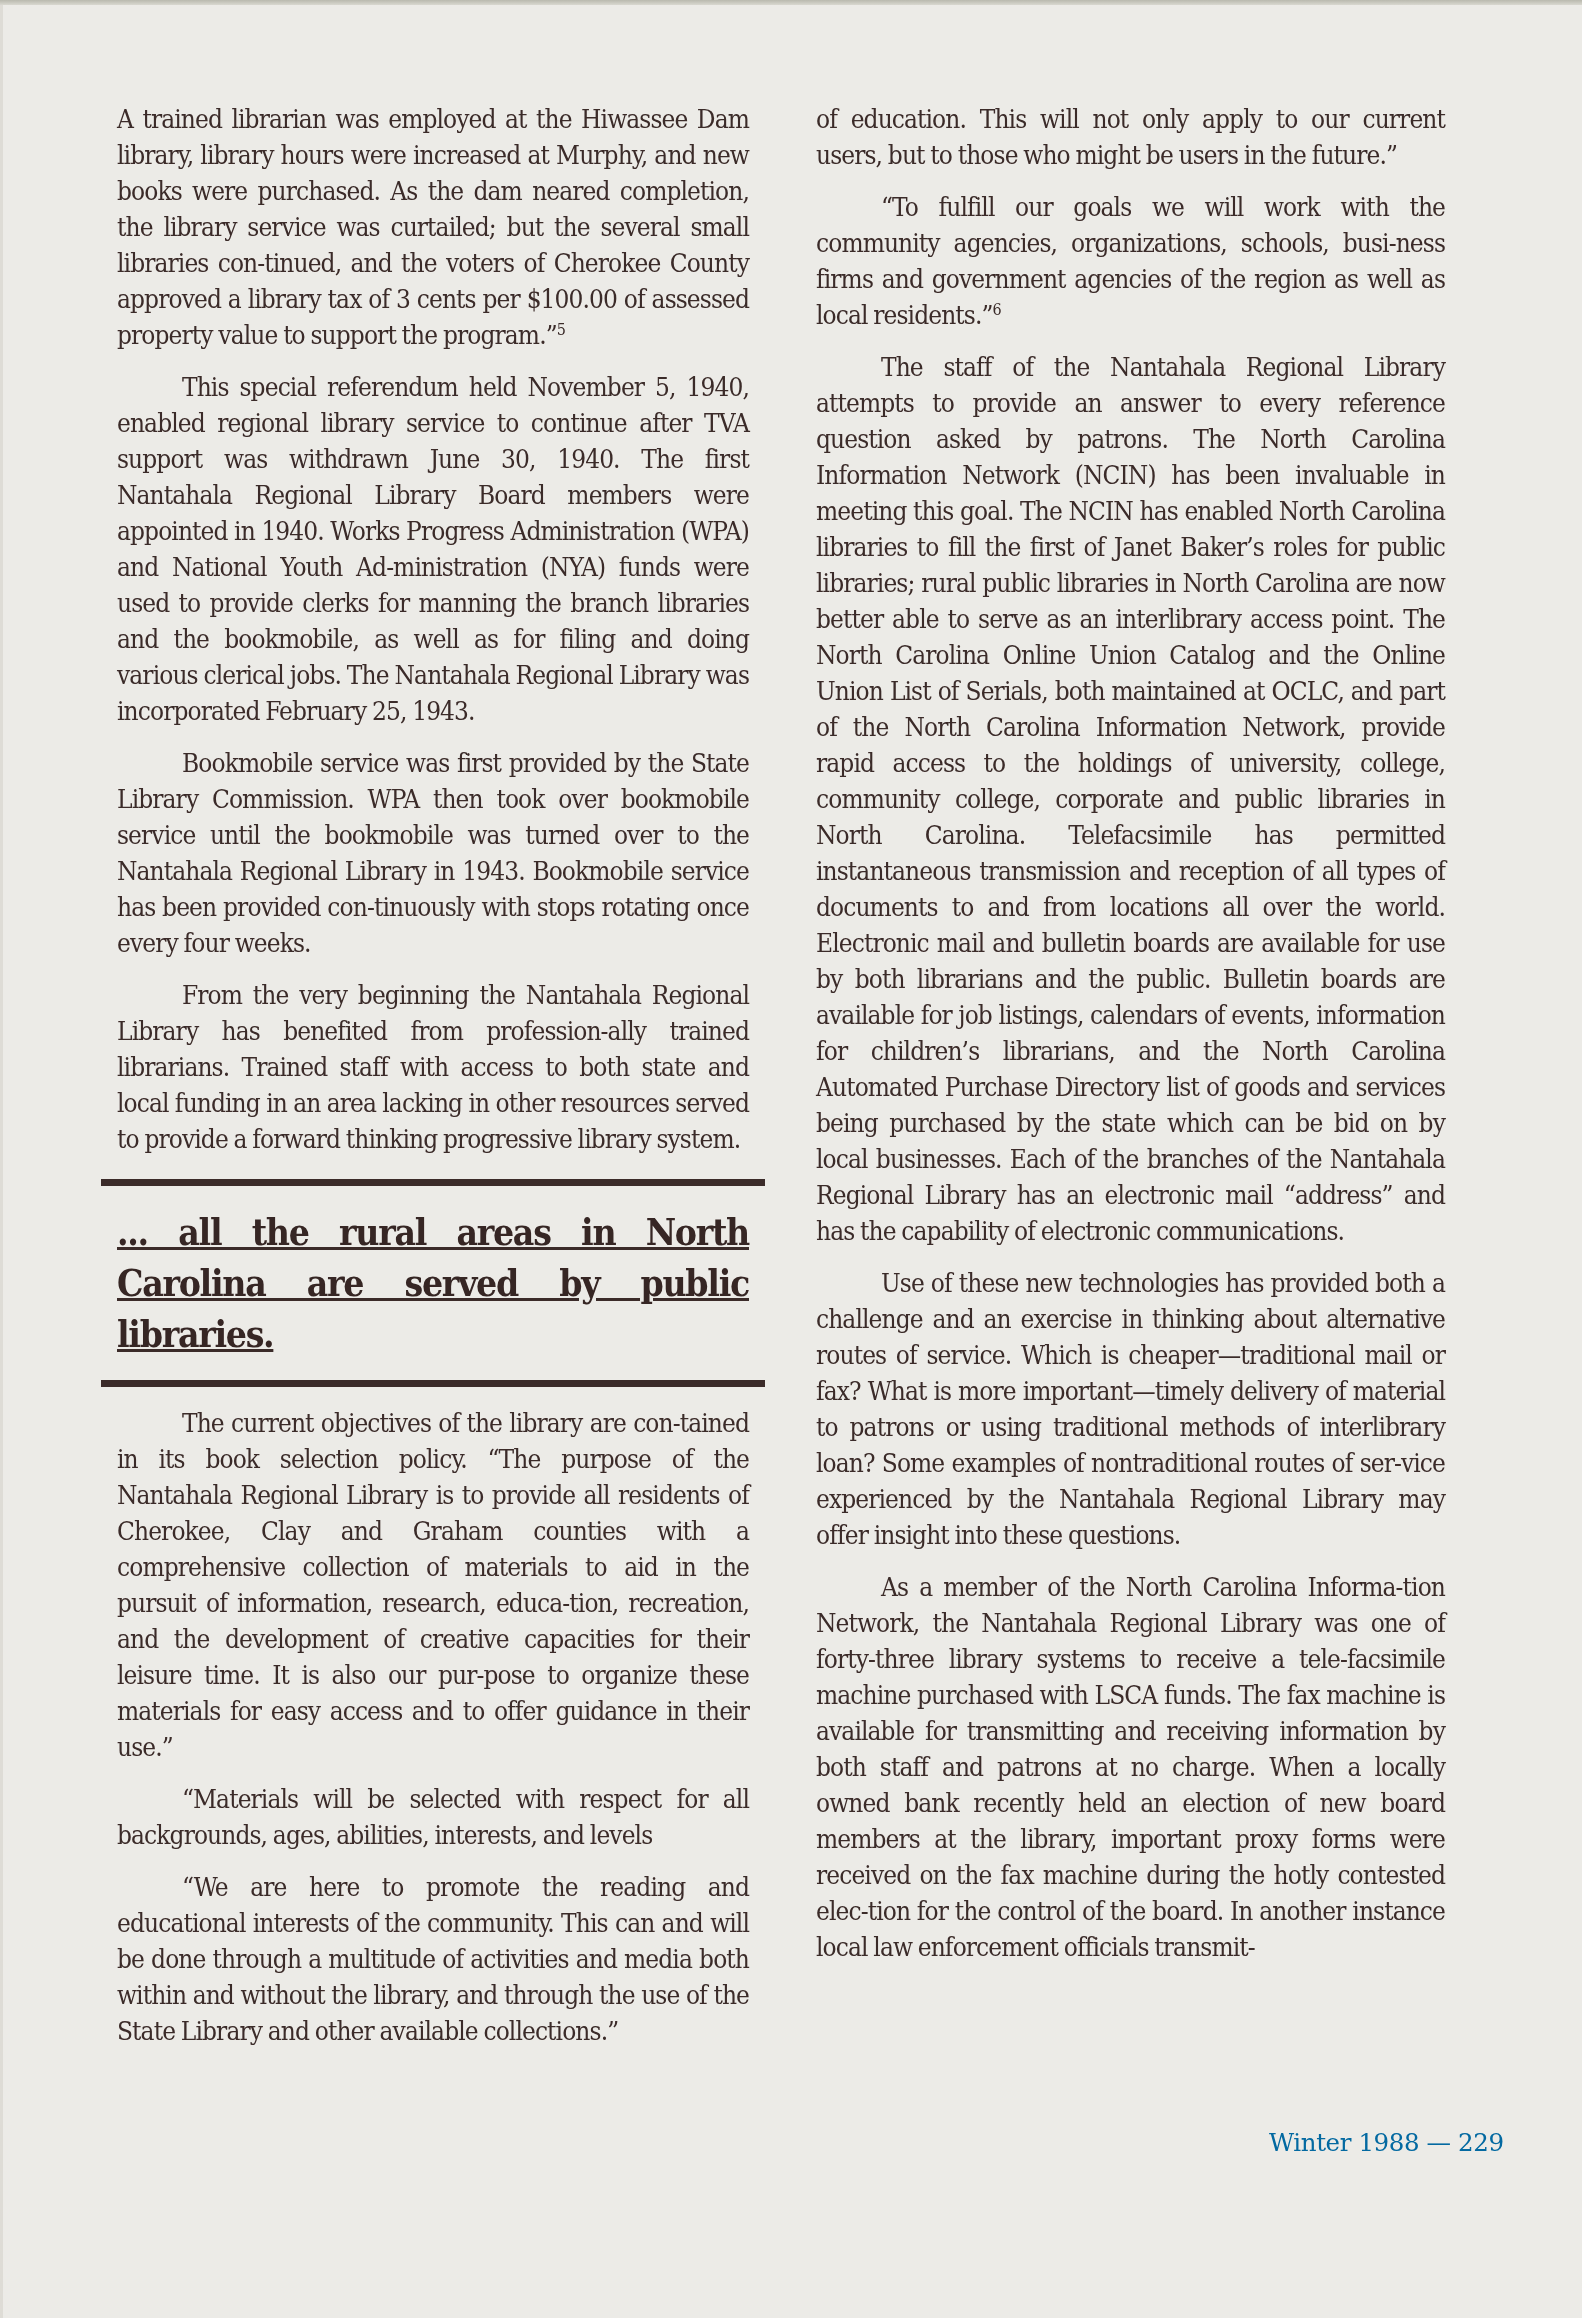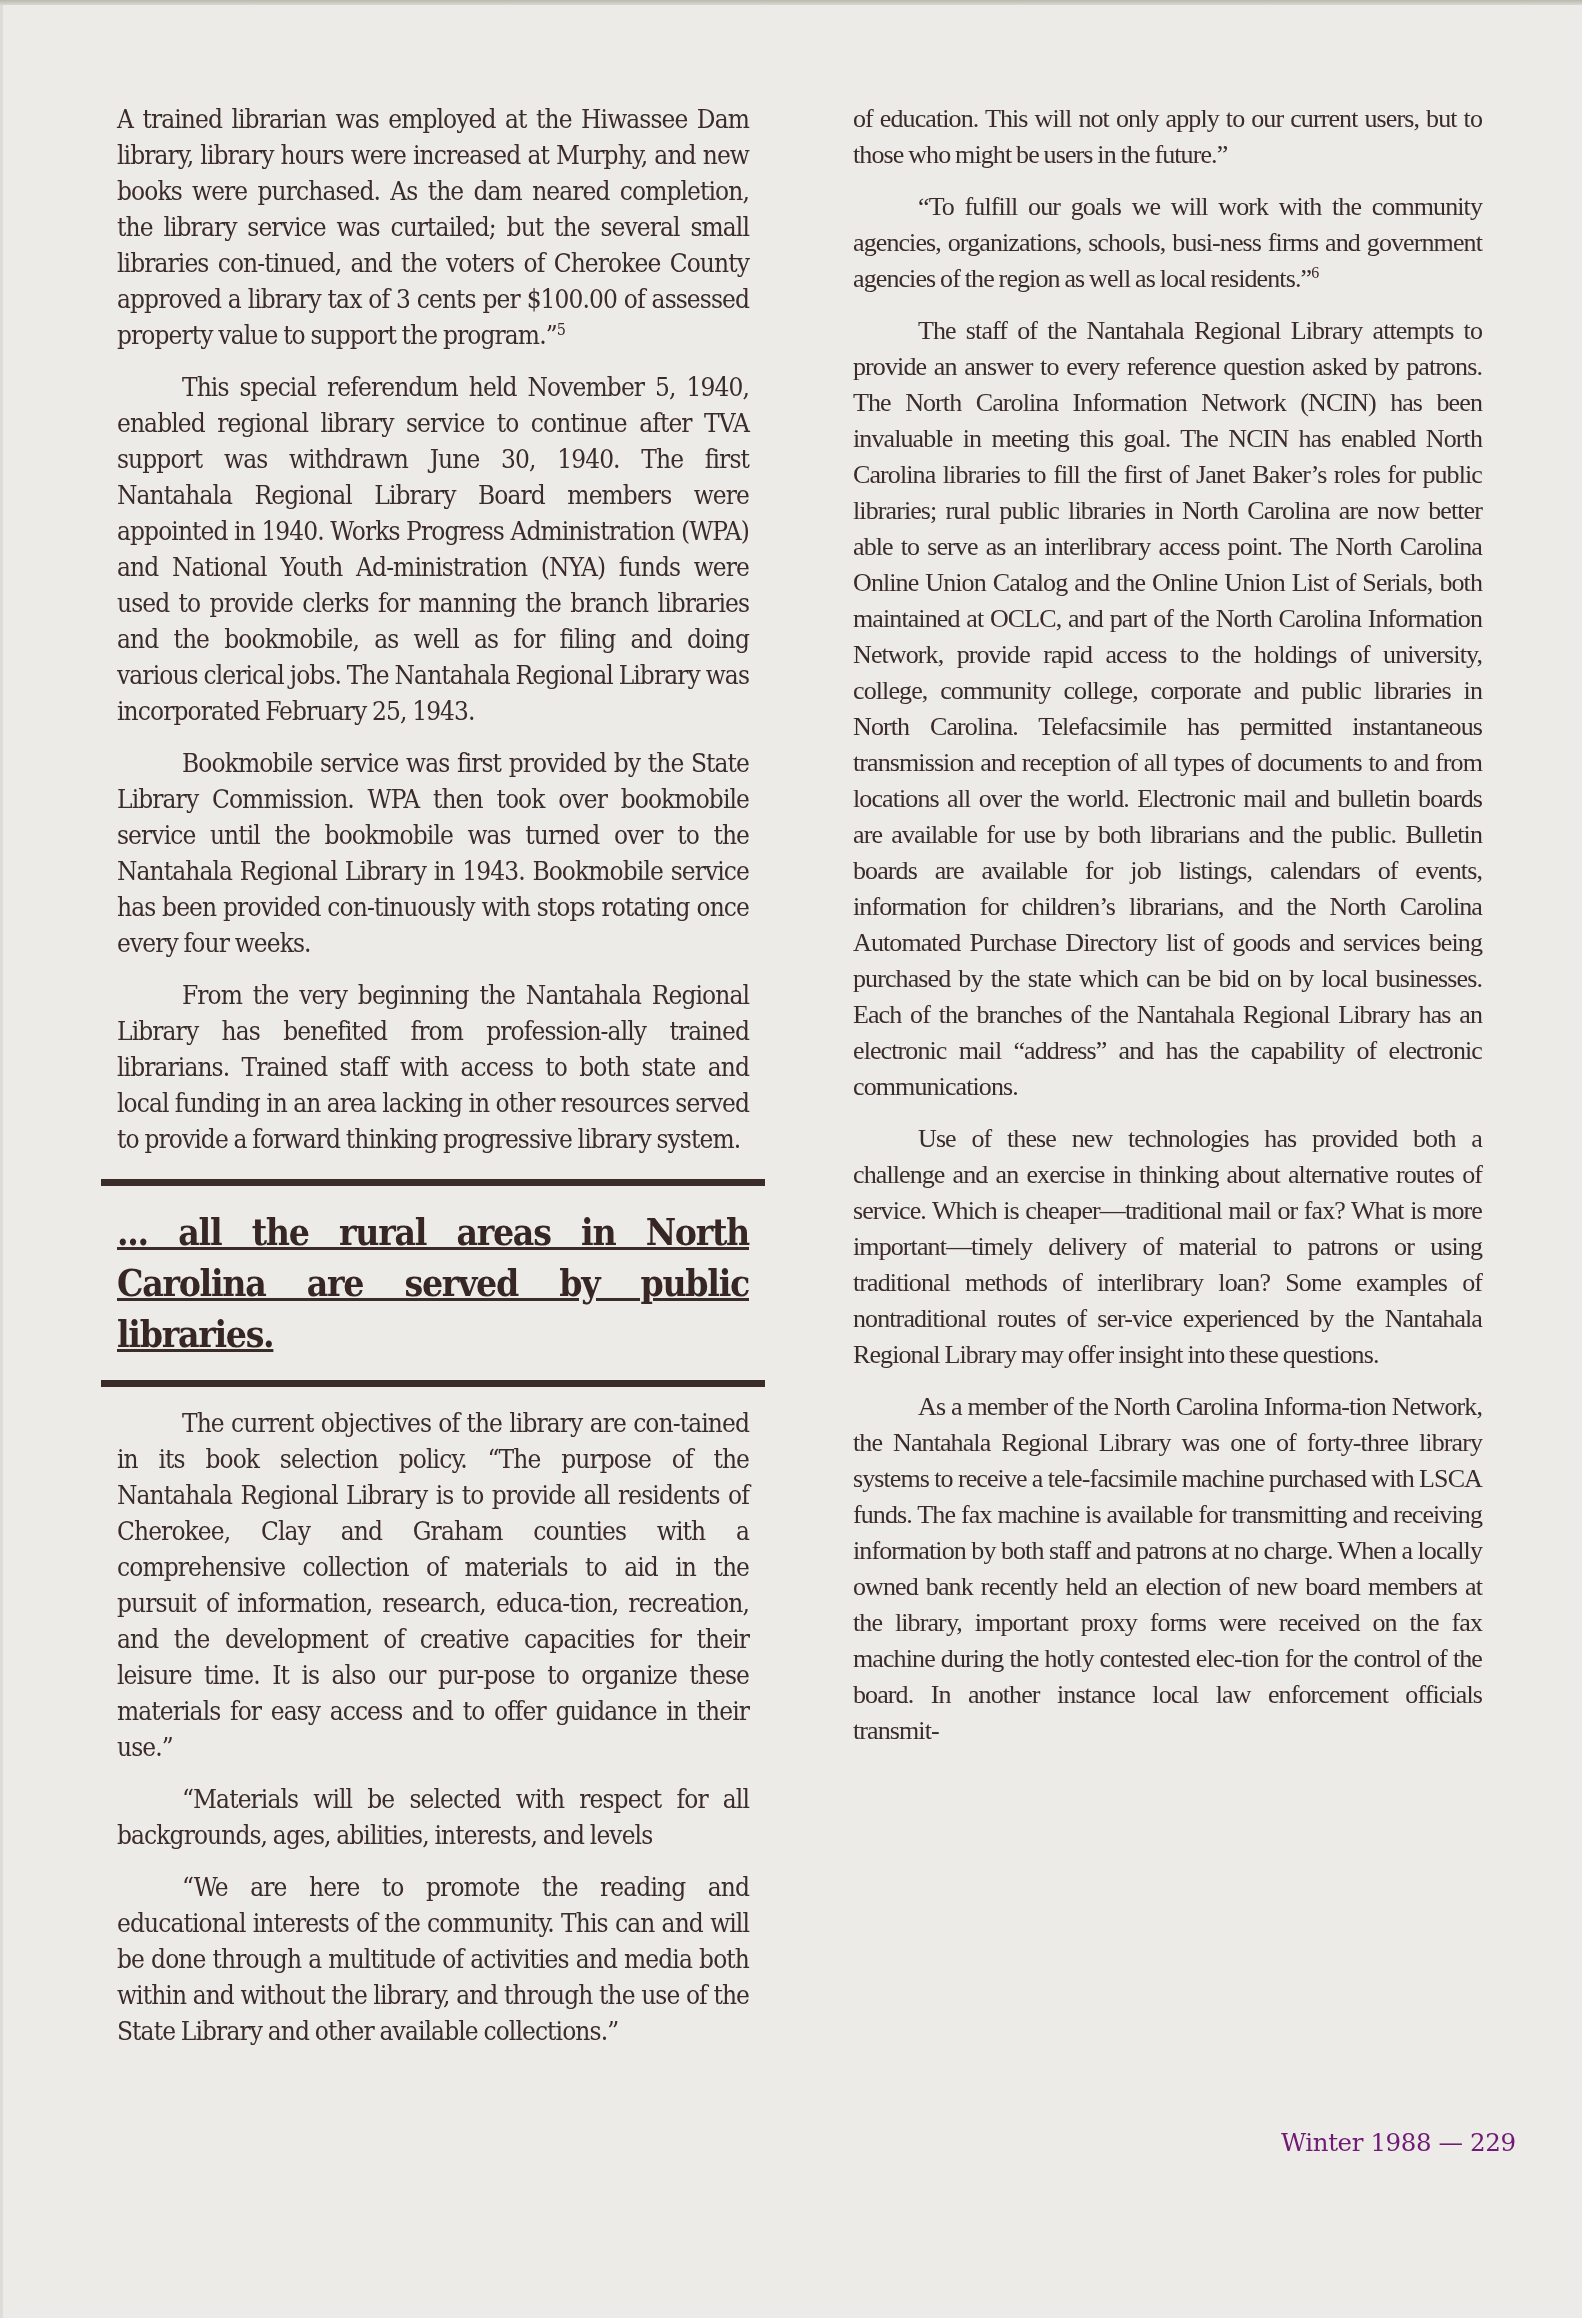--- a/index.html
+++ b/index.html
@@ -31,21 +31,21 @@
       position: absolute;
       top: 85px;
       font-size: 26px;
       line-height: 36px;
       letter-spacing: -0.9px;
       word-spacing: -0.8px;
       text-align: justify;
       font-stretch: condensed;
     }
     .col-left { left: 101px; width: 664px; }
-    .col-right { left: 837px; width: 661px; font-family: Liberation Serif, serif; }
+    .col-right { left: 800px; width: 661px; }
     .column p {
       margin: 16px;
       text-indent: 0;
       hyphens: manual;
     }
     .column p.indent { text-indent: 65px; }
     sup {
       font-size: 16px;
       line-height: 0;
       vertical-align: 9.5px;
@@ -66,23 +66,22 @@
       text-align: justify;
       margin: 0;
       color: #362624;
     }
     .footer {
       position: absolute;
       left: 1269px;
       top: 2128px;
       font-size: 24.5px;
       letter-spacing: -0.4px;
-      color: #701a75;
+      color: #0369a1;
       white-space: nowrap;
-      margin-left: 12px;
     }
   </style>
 </head>
 <body>
 
 <div class="top-edge"></div>
 <div class="left-edge"></div>
 
 <div class="column col-left">
   <p><span>A trained librarian was employed at the Hiwassee Dam library, library hours were increased at Murphy, and new books were purchased. As the dam neared completion, the library service was curtailed; but the several small libraries con-tinued, and the voters of Cherokee County approved a library tax of 3 cents per $100.00 of assessed property value to support the program.”</span><sup>5</sup></p>

